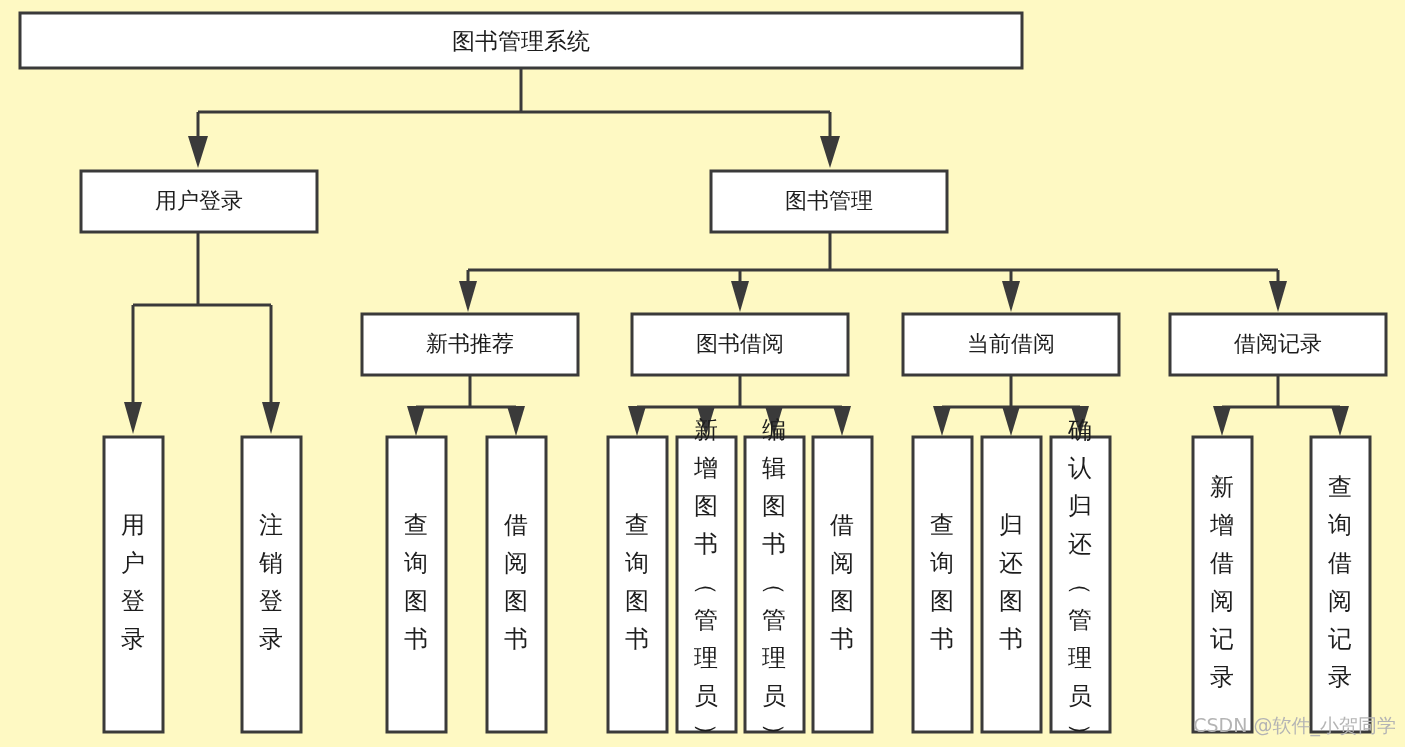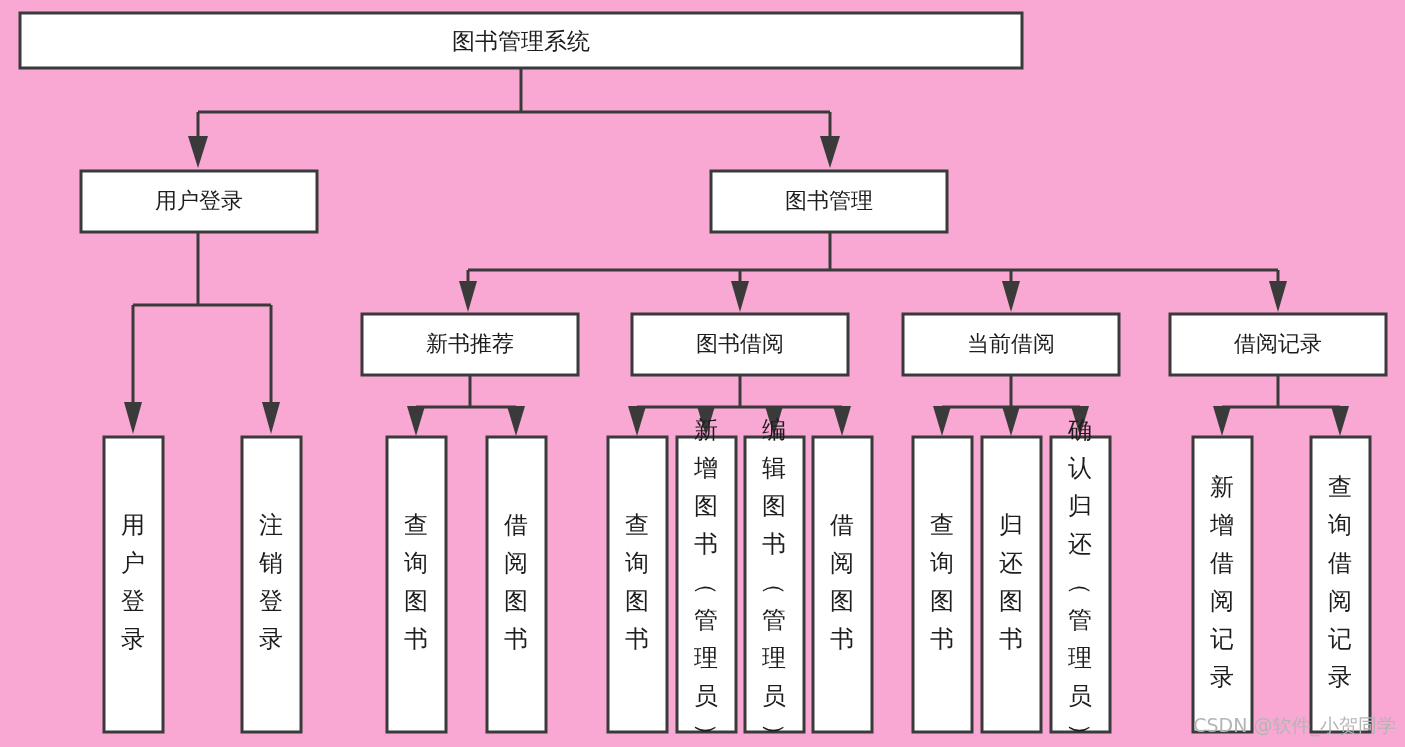--- a/index.html
+++ b/index.html
@@ -8,21 +8,21 @@
     padding: 0;
     background: #ffffff;
   }
   body {
     font-family: "DejaVu Sans", "Liberation Sans", sans-serif;
   }
   #diagram-root {
     position: relative;
     width: 1405px;
     height: 747px;
-    background: #f9a8d4;
+    background: #fef9c3;
     overflow: hidden;
   }
   svg.flow-canvas {
     position: absolute;
     top: 0;
     left: 0;
     width: 1405px;
     height: 747px;
     display: block;
   }

